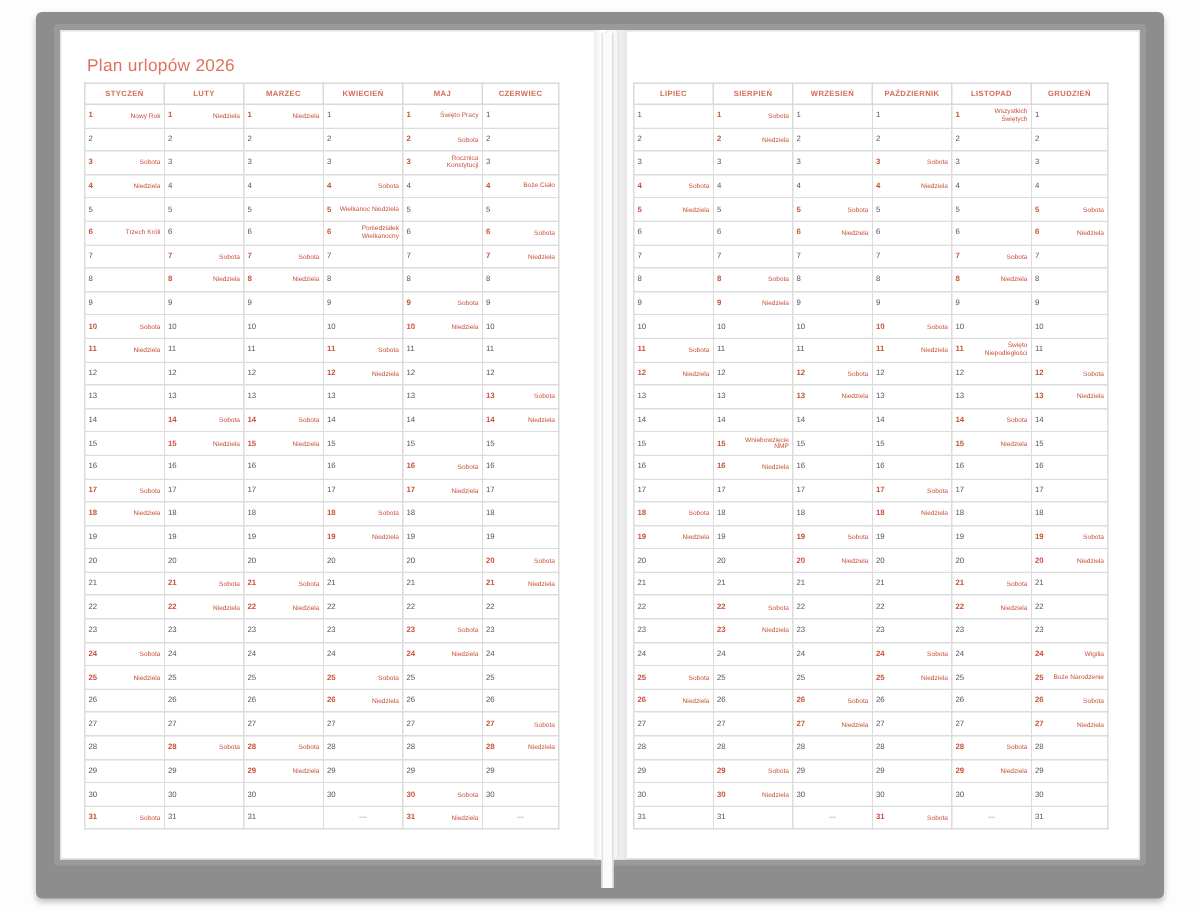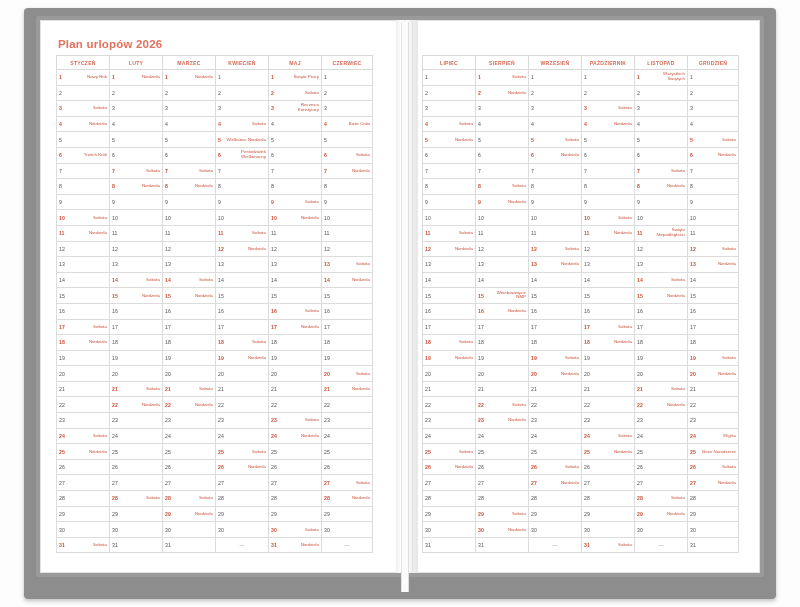--- a/index.html
+++ b/index.html
@@ -37,21 +37,21 @@
     border-left:1px solid #e0e0e0;border-right:1px solid #e0e0e0;
     border-radius:4px;
   }
   .ribbon{
     position:absolute;left:401px;top:22px;width:6px;height:570px;
     background:#fbfbfb;border-left:1px solid #e3e3e3;border-right:1px solid #dddddd;
   }
 
   .title{
     position:absolute;left:58px;top:38px;
-    font-size:11.5px;font-weight:bold;color:#e0725e;letter-spacing:.2px;
+    font-size:11.5px;font-weight:normal;color:#e0725e;letter-spacing:.2px;
   }
 
   
   .half{position:absolute;top:55px;}
   .half.left{left:56px;}
   .half.right{left:422px;}
 
   table.cal{border-collapse:collapse;table-layout:fixed;}
   table.cal th{
     font-size:5.1px;font-weight:bold;color:#d36b56;letter-spacing:.25px;

